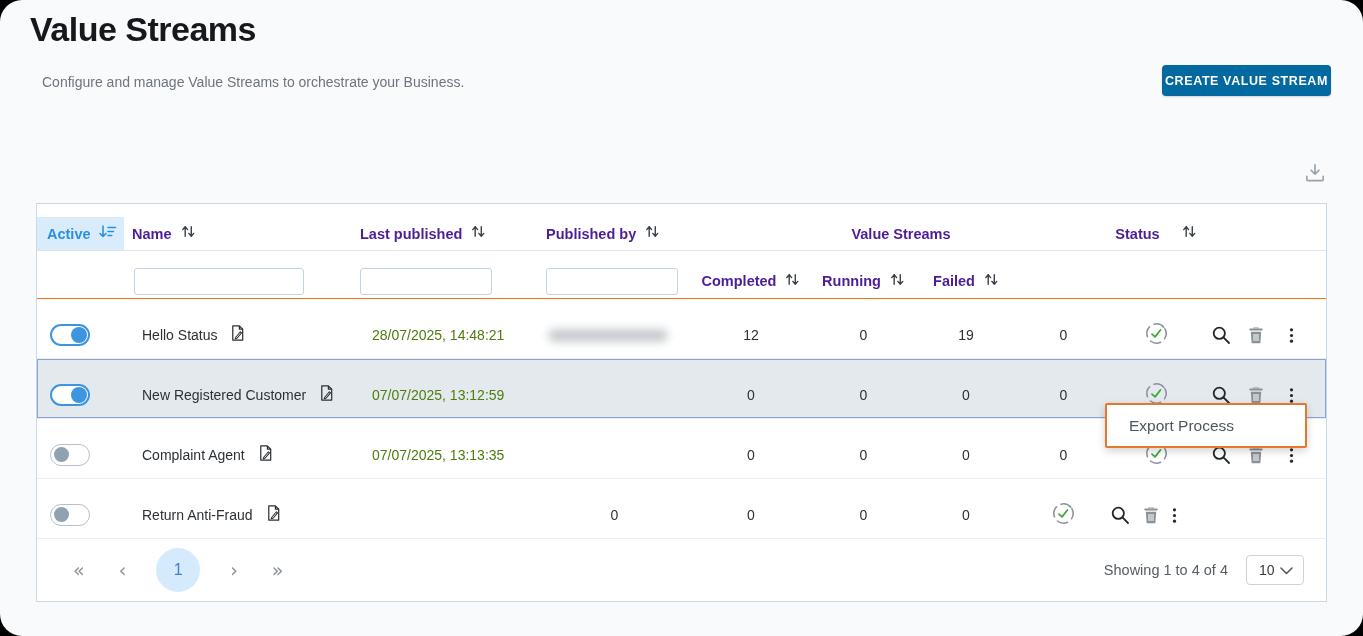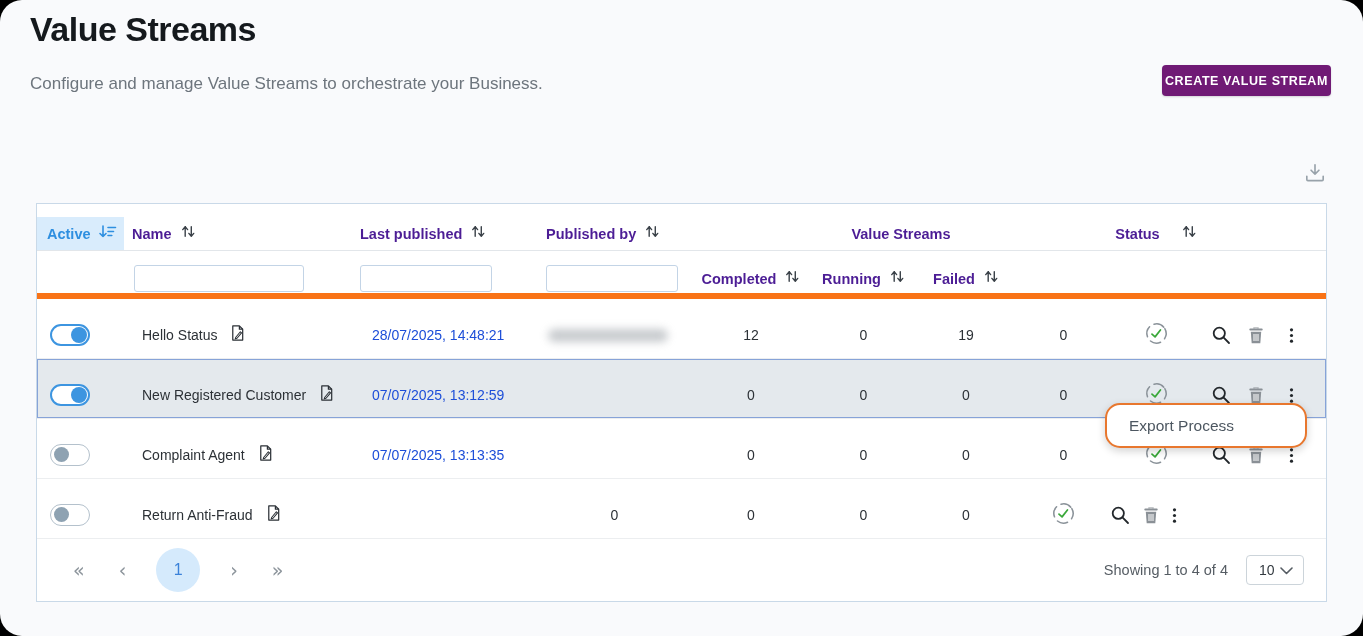--- a/index.html
+++ b/index.html
@@ -1,54 +1,54 @@
 <!DOCTYPE html>
 <html><head>
 <meta charset="utf-8">
 <style>
   * { margin:0; padding:0; box-sizing:border-box; }
   html,body { width:1363px; height:636px; background:#000; font-family:"Liberation Sans", sans-serif; }
   .card { position:absolute; inset:0; background:#f9fafc; border-radius:22px; overflow:hidden; }
 
   .page-title { position:absolute; left:30px; top:10px; font-size:34px; font-weight:bold; color:#15191d; letter-spacing:-0.5px; }
-  .page-subtitle { position:absolute; left:30px; top:74px; font-size:17px; color:#6d757d; }
-
-  .create-btn { position:absolute; left:1162px; top:65px; width:169px; height:31px; background:#701a75; color:#fff;
+  .page-subtitle { position:absolute; left:42px; top:74px; font-size:14px; color:#6d757d; }
+
+  .create-btn { position:absolute; left:1162px; top:65px; width:169px; height:31px; background:#0369a1; color:#fff;
     border:none; border-radius:4px; font-size:12.5px; font-weight:bold; letter-spacing:0.6px; cursor:pointer;
     font-family:"Liberation Sans", sans-serif; box-shadow:0 1px 2px rgba(0,0,0,.15); }
 
   .download-btn { position:absolute; left:1302px; top:161px; width:26px; height:26px; background:none; border:none; cursor:pointer; }
 
   .table { position:absolute; left:36px; top:203px; width:1291px; background:#fff; border:1px solid #c9d9e8; }
   .grid-row { display:grid; grid-template-columns:87px 228px 186px 153px 120px 105px 100px 95px 90px 1fr; }
   .cell { display:flex; align-items:center; min-width:0;margin-top:13px; }
 
   .thead-main { height:47px; border-bottom:1px solid #e2e6ea; }
-  .thead-sub { height:48px; border-bottom:6px solid #f97316; }
+  .thead-sub { height:48px; border-bottom:1px solid #f97316; }
   .h-label { font-size:14.5px; font-weight:bold; color:#4c1d95; }
   .h-cell { gap:8px; padding-left:8px; }
   .h-active { background:#d9ecfc; padding-left:10px; gap:7px; }
   .h-active .h-label { color:#2e8fe0; }
   .h-group { grid-column:5 / 9; justify-content:center; }
   .h-status { justify-content:center; gap:21px; padding-left:0; }
   .sub-num { justify-content:center; gap:8px; }
 
   .filter-input { height:27px; border:1px solid #c3d4e6; border-radius:3px; background:#fff; outline:none;
     font-size:13px; color:#333; padding:0 8px; font-family:"Liberation Sans", sans-serif; }
   .fi-name { width:170px; margin-left:10px; }
   .fi-date, .fi-pub { width:132px; margin-left:8px; }
 
   .row { height:60px; border-bottom:1px solid #eceef0; background:#fff; }
   .row:last-of-type { border-bottom:none; }
   .row.selected { background:#e4e9ed; box-shadow:inset 0 0 0 1px #87a3d8; }
 
   .c-active { padding-left:13px; }
   .c-name { padding-left:18px; gap:12px; }
   .name-text { font-size:14px; color:#2c3136; white-space:nowrap; }
-  .c-date { padding-left:20px; font-size:14px; color:#1d4ed8; }
+  .c-date { padding-left:20px; font-size:14px; color:#4d7c0f; }
   .c-pub { padding-left:10px; }
   .redacted { width:120px; height:13px; border-radius:7px; background:#9aa0a6; filter:blur(4px); opacity:.55; }
   .num { justify-content:center; font-size:14px; color:#2c3136; }
   .c-status { justify-content:center; }
   .c-actions { justify-content:flex-end; gap:13px; padding-right:24px; }
   .icon-btn { background:none; border:none; cursor:pointer; width:22px; height:22px; display:flex; align-items:center; justify-content:center; padding:0; }
 
   .toggle { position:relative; width:40px; height:22px; border-radius:11px; background:#fff; cursor:pointer; }
   .toggle.on { border:2px solid #3d95e0; }
   .toggle.on .knob { position:absolute; right:1px; top:1px; width:16px; height:16px; border-radius:50%; background:#3d95e0; }
@@ -60,21 +60,21 @@
   .pg-chev { background:none; border:none; font-size:19px; color:#8d959c; cursor:pointer; font-family:"DejaVu Sans", sans-serif; padding:0 4px; }
   .pg-current { width:44px; height:44px; border-radius:50%; background:#d5eafc; color:#3b82d9; font-size:16px;
     border:none; display:flex; align-items:center; justify-content:center; cursor:pointer; font-family:"Liberation Sans", sans-serif; }
   .foot-right { display:flex; align-items:center; gap:18px; }
   .showing { font-size:14.5px; color:#555c63; }
   .page-size { width:58px; height:30px; border:1px solid #ccd4da; border-radius:4px; background:#fff; display:flex;
     align-items:center; justify-content:space-between; padding:0 10px 0 12px; cursor:pointer; }
   .page-size span { font-size:14px; color:#333a40; }
 
   .context-menu { position:absolute; left:1105px; top:403px; width:202px; height:45px; background:#fff;
-    border:2px solid #e8772e; border-radius:15px; box-shadow:0 3px 8px rgba(0,0,0,.18); z-index:10;
+    border:2px solid #e8772e; border-radius:2px; box-shadow:0 3px 8px rgba(0,0,0,.18); z-index:10;
     display:flex; align-items:center; padding-left:22px; }
   .context-menu .item { font-size:15.5px; color:#4d5761; cursor:pointer; }
 </style>
 </head>
 <body>
 
 <div class="card">
 
   <div class="page-title">Value Streams</div>
   <div class="page-subtitle">Configure and manage Value Streams to orchestrate your Business.</div>

